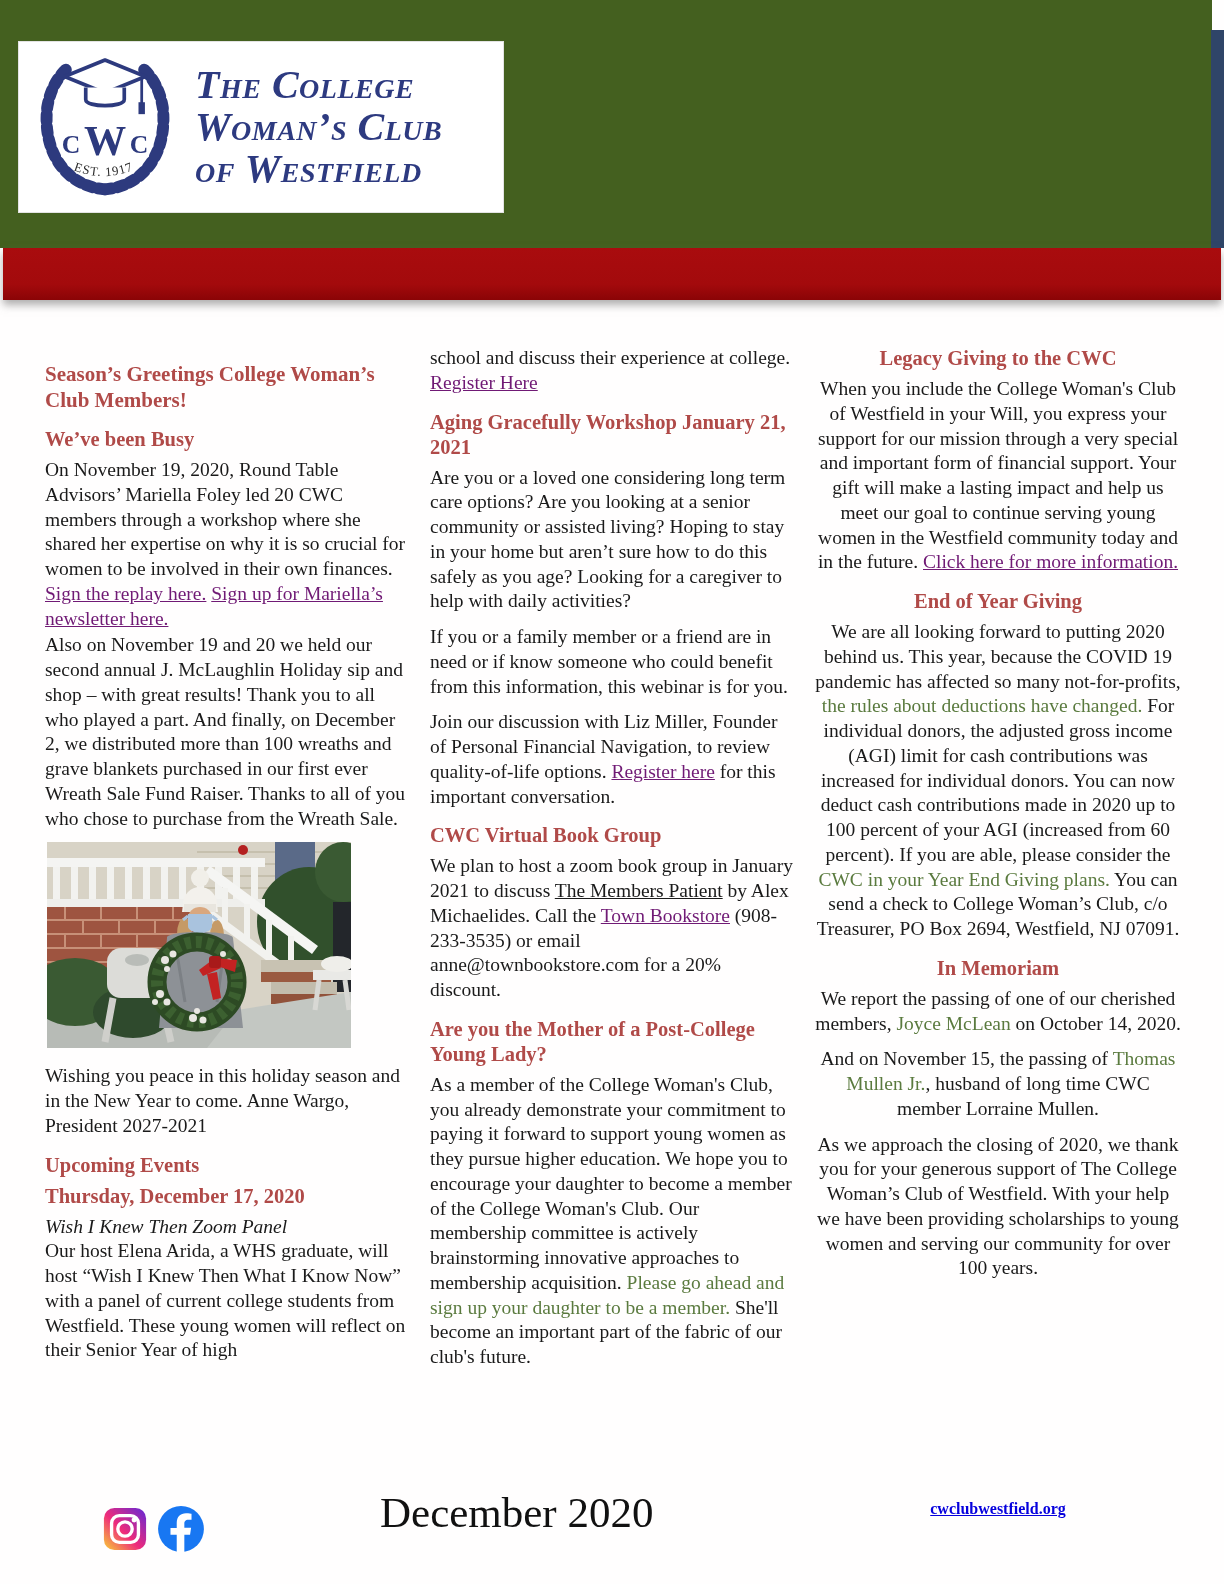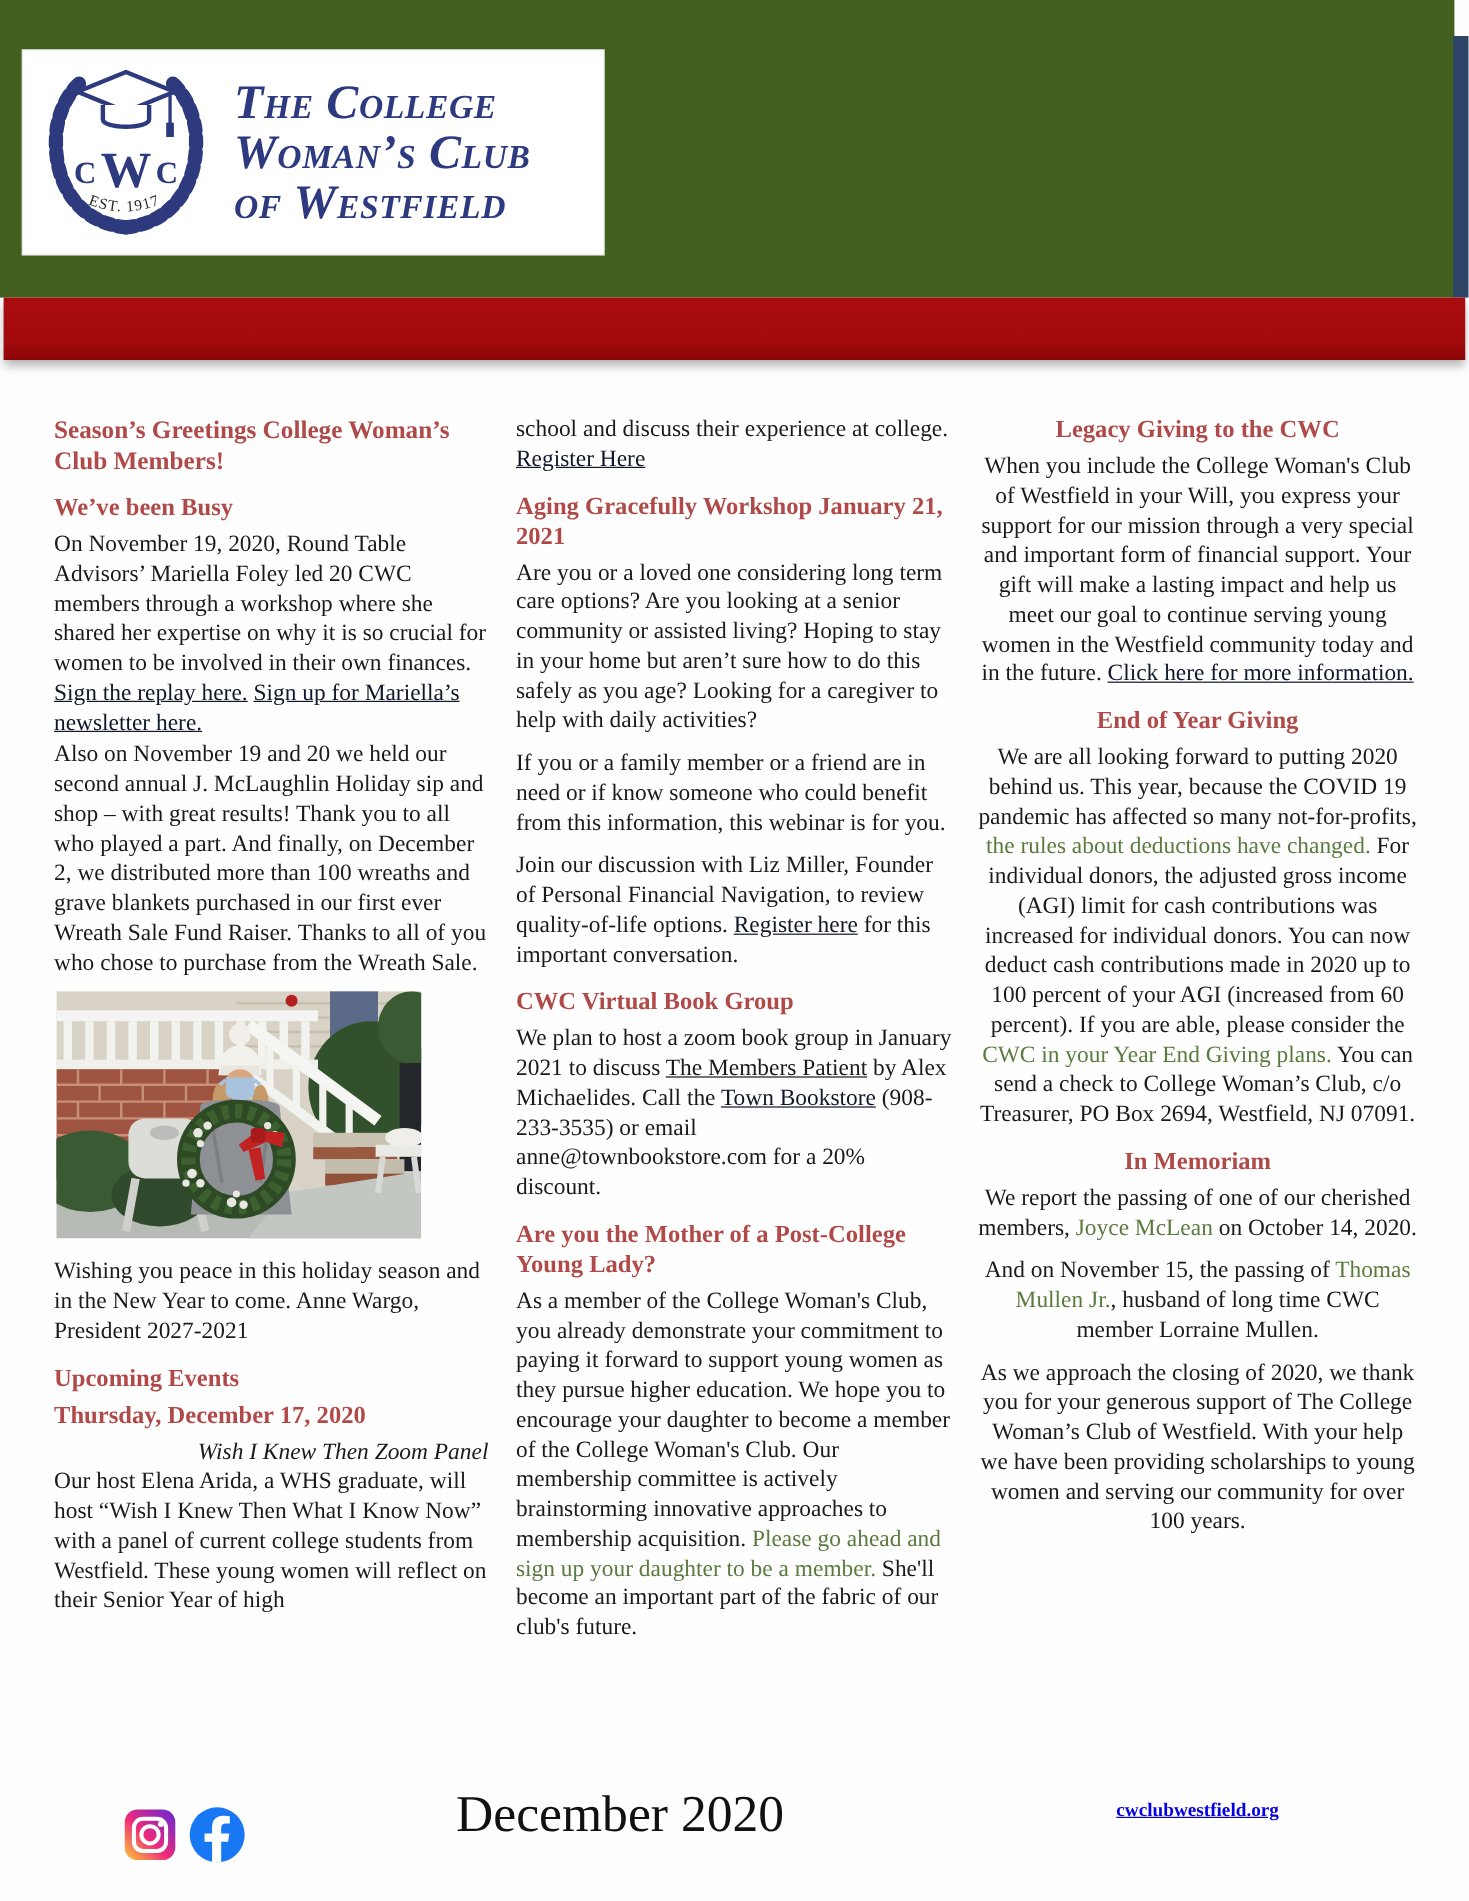--- a/index.html
+++ b/index.html
@@ -11,31 +11,31 @@
   .banner{position:absolute;left:3px;top:248px;width:1218px;height:52px;
           background:linear-gradient(#a90c0e 0%, #a30a0c 70%, #8a0406 100%);
           box-shadow:0 5px 8px rgba(110,110,110,.55);}
   .logo-box{position:absolute;left:19px;top:42px;width:484px;height:170px;background:#ffffff;
             display:flex;align-items:center;box-shadow:0 0 0 1px #e3e3e3;}
   .emblem{margin-left:8px;flex:0 0 auto;}
   .logo-text{color:#2d3a80;font-weight:bold;font-variant:small-caps;font-size:40px;
              line-height:1.05;margin-left:12px;letter-spacing:.5px;font-style:italic;}
   
   .col{position:absolute;top:346px;font-size:19.5px;line-height:1.27;}
-  .col1{left:45px;width:362px;}
+  .col1{left:45px;width:362px;margin-top:16px;}
   .col2{left:430px;width:364px;}
   .col3{left:815px;width:366px;text-align:center;}
   .hred{color:#b04a48;font-weight:bold;font-size:20.5px;line-height:1.22;margin:0 0 6px 0;}
   .hred.mt{margin-top:14px;}
   p{margin:0 0 11px 0;}
   p.tight{margin-top:0;}
-  .glink{color:#0f172a;text-decoration:underline;cursor:pointer;}
+  .glink{color:#701a75;text-decoration:underline;cursor:pointer;}
   .gtext{color:#5a7a3e;}
   .ulink{color:#1a1a1a;text-decoration:underline;}
-  em.block{display:block;font-style:italic;text-align:right;}
+  em.block{display:block;font-style:italic;}
   .photo{display:block;margin:6px 0 16px 2px;}
   
   .footer-month{position:absolute;left:380px;top:1488px;width:340px;
                 font-size:43px;color:#111;}
   .site-link{position:absolute;left:815px;top:1500px;width:366px;text-align:center;
              font-size:16px;font-weight:bold;color:#0600dd;text-decoration:underline;cursor:pointer;}
   .social{position:absolute;left:102px;top:1504px;display:flex;gap:8px;align-items:center;}
   .social svg{cursor:pointer;}
 </style>
 </head>

